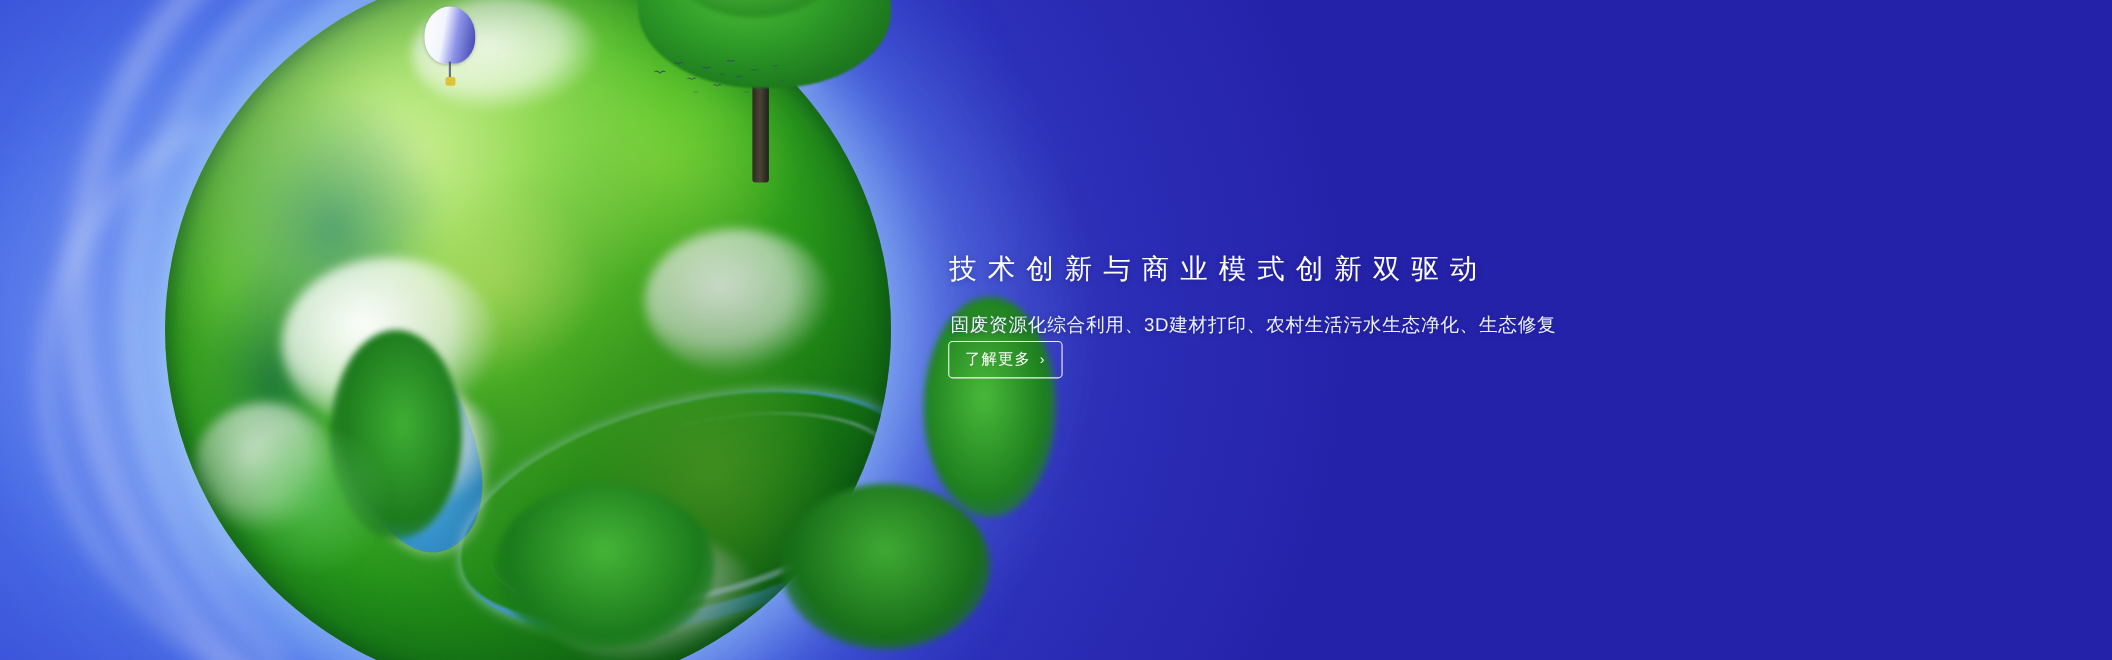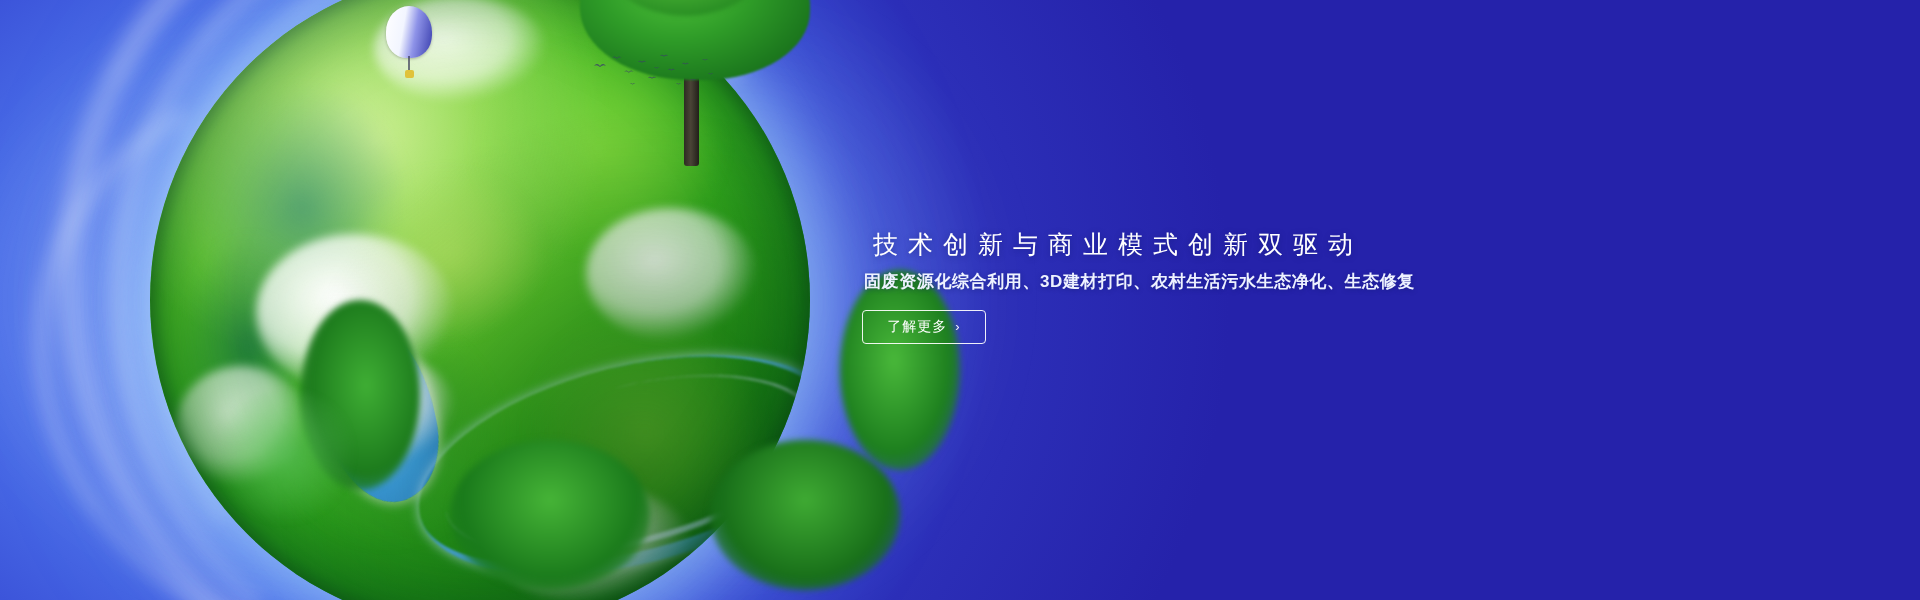--- a/index.html
+++ b/index.html
@@ -122,29 +122,29 @@
 
   .headline{position:absolute;left:0;top:132px;white-space:nowrap;color:#fff;
     font-family:"Liberation Serif","DejaVu Serif",serif;}
   .headline .big{font-size:74px;line-height:1;font-weight:400;letter-spacing:2px;
     text-shadow:0 2px 10px rgba(10,20,90,.45);}
   .headline .small{font-size:42px;line-height:1;font-weight:400;letter-spacing:6px;
     position:relative;top:-6px;margin-left:6px;
     text-shadow:0 2px 8px rgba(10,20,90,.45);}
   .headline .gap{display:inline-block;width:44px;}
 
-  .subtitle{position:absolute;left:11px;top:228px;color:#ffffff;
+  .subtitle{position:absolute;left:1px;top:228px;color:#ffffff;
     font-size:25px;letter-spacing:10px;white-space:nowrap;font-weight:400;
     text-shadow:0 1px 6px rgba(10,20,90,.4);}
 
-  .desc{position:absolute;left:2px;top:270px;color:#eef2ff;
-    font-size:17px;letter-spacing:.6px;white-space:nowrap;font-weight:700;
+  .desc{position:absolute;left:2px;top:284px;color:#eef2ff;
+    font-size:17px;letter-spacing:.6px;white-space:nowrap;font-weight:400;
     text-shadow:0 1px 5px rgba(10,20,90,.4);}
 
-  .cta{position:absolute;left:0;top:310px;width:124px;height:34px;
+  .cta{position:absolute;left:0;top:310px;width:104px;height:34px;
     border:1px solid rgba(255,255,255,.92);border-radius:4px;
     background:transparent;color:#fff;font-size:14px;letter-spacing:1px;
     display:flex;align-items:center;justify-content:center;gap:8px;
     cursor:pointer;font-family:inherit;text-align:right;}
   .cta .chev{font-size:13px;opacity:.95;transform:translateY(-1px);}
 </style>
 </head>
 <body>
 
 <div class="banner">

